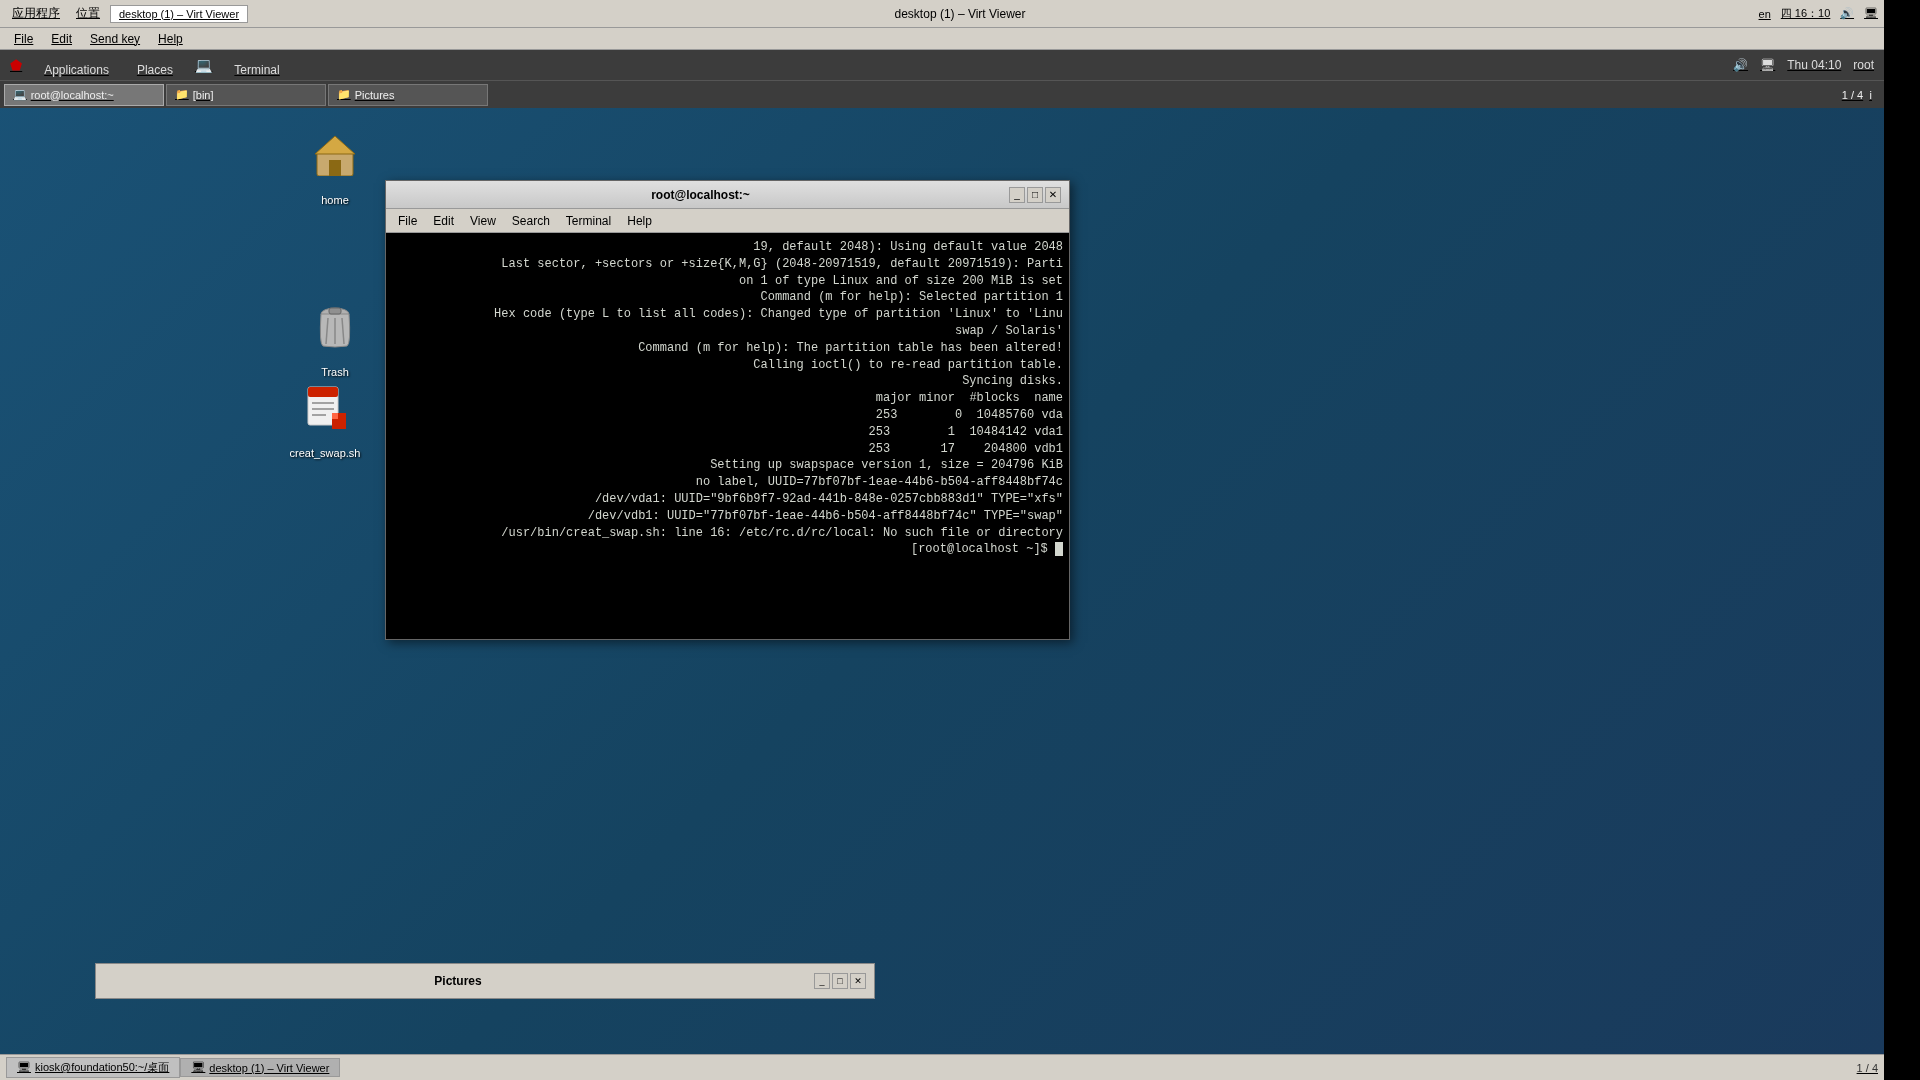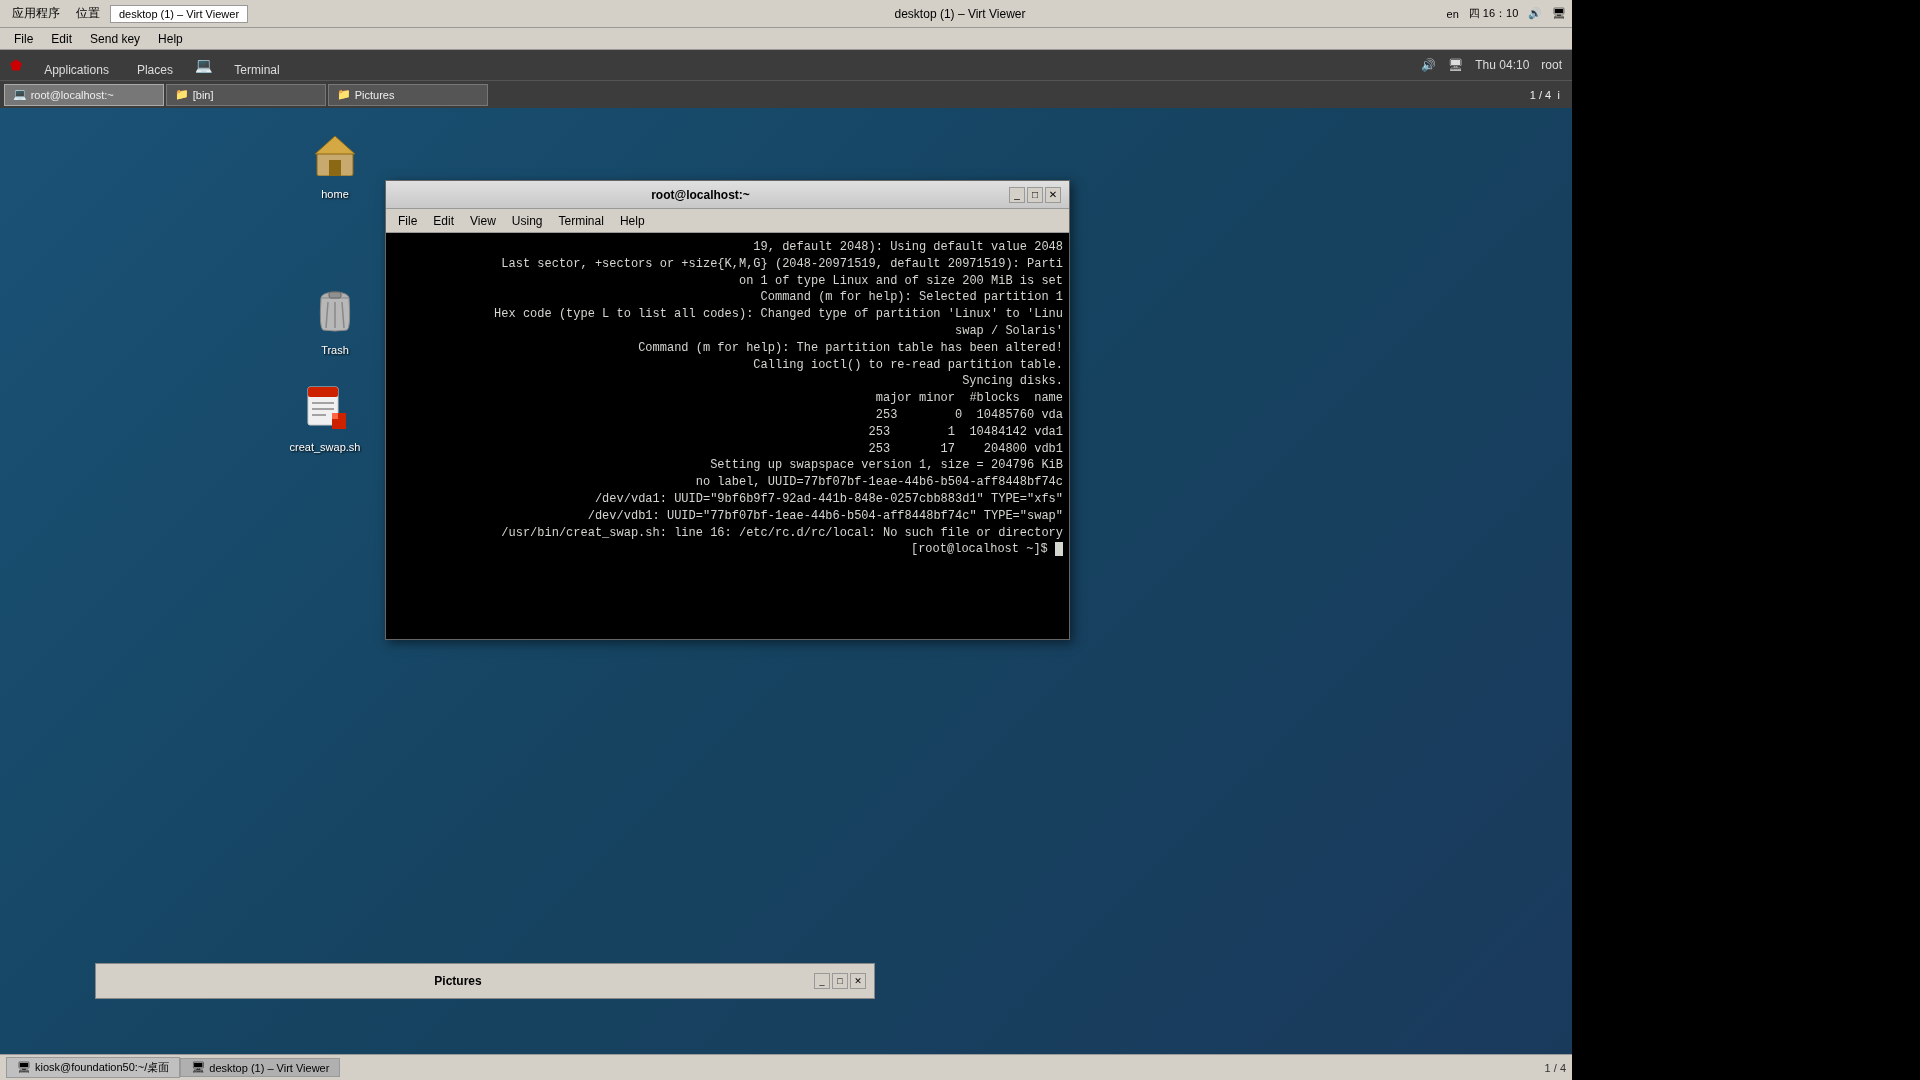--- a/index.html
+++ b/index.html
@@ -6,25 +6,26 @@
     body {
       width: 1920px;
       height: 1080px;
       overflow: hidden;
       font-family: sans-serif;
       background: #000;
     }
 
     
     #virt-viewer-chrome {
-      width: 1572px;
+      width: 1884px;
       height: 1080px;
       display: flex;
       flex-direction: column;
       background: #2b2b2b;
+      text-decoration: underline;
     }
 
     
     #virt-viewer-topbar {
       height: 28px;
       background: #d4d0c8;
       display: flex;
       align-items: center;
       padding: 0 6px;
       border-bottom: 1px solid #999;
@@ -133,29 +134,29 @@
       width: 48px;
       height: 48px;
       display: flex;
       align-items: center;
       justify-content: center;
     }
     .desktop-icon .icon-label {
       color: #fff;
       font-size: 11px;
       text-align: left;
-      margin-top: 10px;
+      margin-top: 16px;
       text-shadow: 1px 1px 2px #000;
     }
 
     
     #icon-home { top: 50px; left: 295px; }
 
     
-    #icon-trash { top: 206px; left: 295px; }
+    #icon-trash { top: 222px; left: 295px; }
 
     
     #icon-script { top: 303px; left: 285px; }
 
     
     #terminal-window {
       position: absolute;
       top: 100px;
       left: 385px;
       width: 685px;
@@ -420,21 +421,21 @@
         <div id="terminal-titlebar">
           <span id="terminal-title-text">root@localhost:~</span>
           <div class="terminal-window-btn">_</div>
           <div class="terminal-window-btn">□</div>
           <div class="terminal-window-btn">✕</div>
         </div>
         <div id="terminal-menubar">
           <span class="term-menu-item">File</span>
           <span class="term-menu-item">Edit</span>
           <span class="term-menu-item">View</span>
-          <span class="term-menu-item">Using</span>
+          <span class="term-menu-item">Search</span>
           <span class="term-menu-item">Terminal</span>
           <span class="term-menu-item">Help</span>
         </div>
         <div id="terminal-body">
 
         <div class="term-line">19, default 2048): Using default value 2048</div>
             <div class="term-line">Last sector, +sectors or +size{K,M,G} (2048-20971519, default 20971519): Parti</div>
             <div class="term-line">on 1 of type Linux and of size 200 MiB is set</div>
             <div class="term-line"></div>
             <div class="term-line">Command (m for help): Selected partition 1</div>

